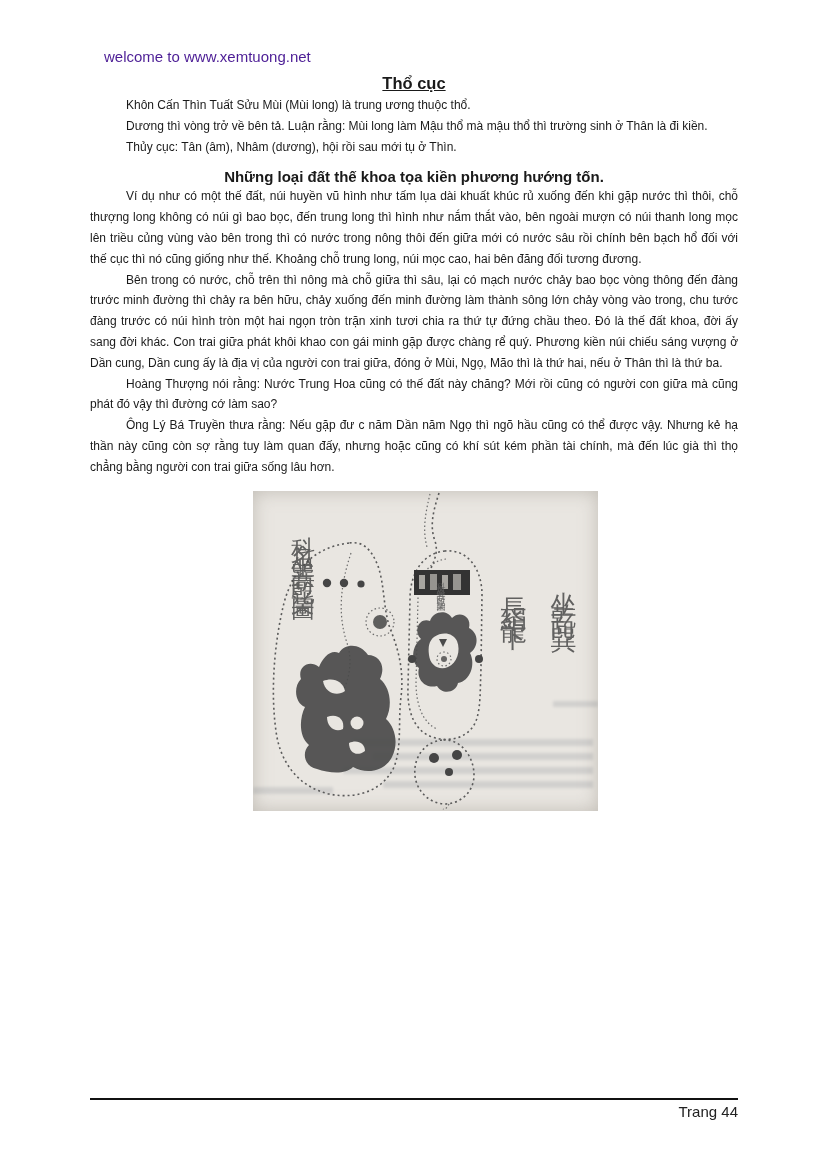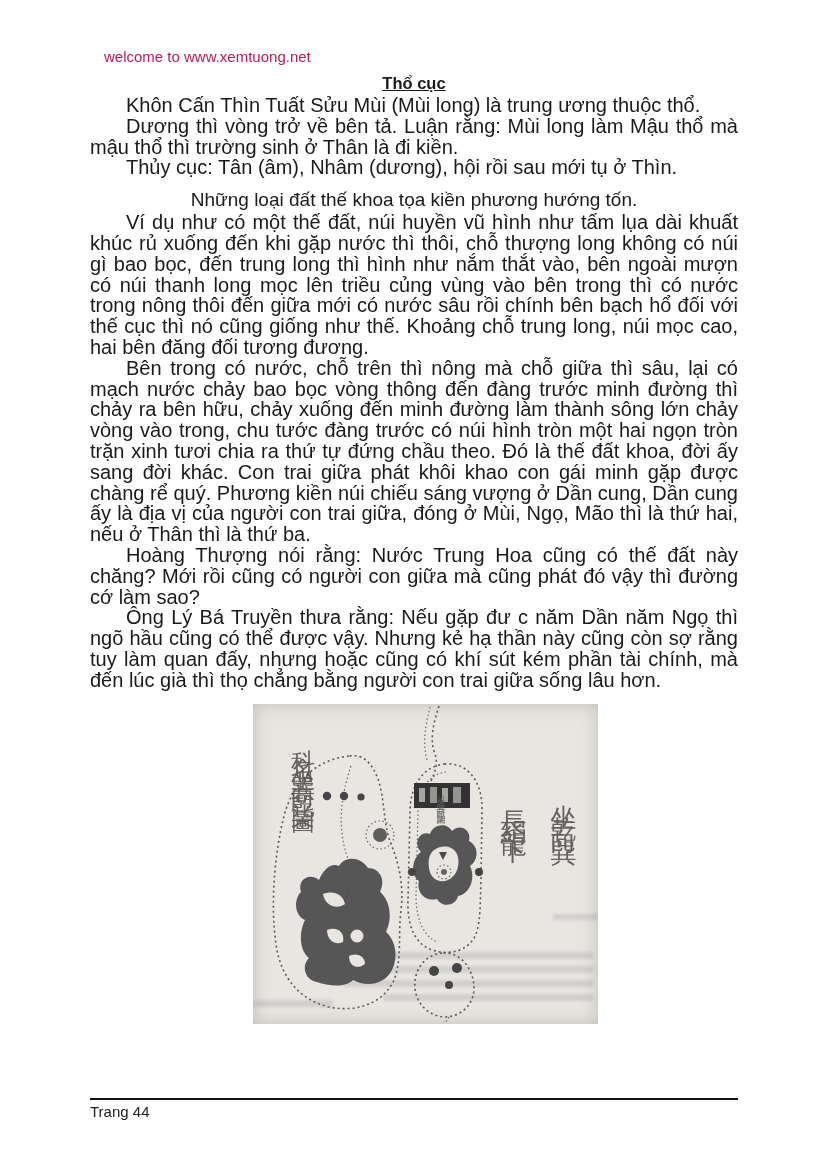--- a/index.html
+++ b/index.html
@@ -6,36 +6,36 @@
   .page{
     position:relative;
     width:826px;height:1169px;
     background:#ffffff;
     font-family:"Liberation Sans","DejaVu Sans",sans-serif;
     color:#1a1a1a;
     overflow:hidden;
   }
   .site-note{
     position:absolute;left:104px;top:48px;
-    font-size:15px;color:#be185d;
+    font-size:15px;color:#4c1d95;
   }
   .content{
     position:absolute;left:90px;top:74px;width:648px;
   }
   .doc-title{
     text-align:center;font-weight:bold;font-size:16.5px;
     margin:0 0 2px 0;
     text-decoration:underline;
   }
   .para{
-    margin:0;font-size:20px;line-height:20.8px;
+    margin:0;font-size:12px;line-height:20.8px;
     text-align:justify;text-indent:36px;
   }
   .section-heading{
-    text-align:center;font-weight:normal;font-size:19px;
+    text-align:center;font-weight:bold;font-size:15px;
     margin:11px 0 1px 0;
   }
   
   .figure{
     position:relative;
     margin:13px 0 0 163px;
     width:345px;height:320px;
     background:#e9e6e1;
     box-shadow:inset 0 0 18px rgba(160,155,145,.55);
   }
@@ -51,21 +51,21 @@
   .cap-small{left:181px;top:84px;font-size:9px;letter-spacing:3px;color:#5a5a5a;}
   .cap-right-inner{left:244px;top:86px;font-size:26px;letter-spacing:10px;}
   .cap-right-outer{left:294px;top:80px;font-size:26px;letter-spacing:12px;}
   
   .footer-divider{
     position:absolute;left:90px;top:1098px;width:648px;height:0;
     border-top:2px solid #111;
   }
   .footer-page{
     position:absolute;left:90px;top:1103px;width:648px;
-    font-size:15px;color:#222;
+    text-align:right;font-size:15px;color:#222;
   }
 </style>
 </head>
 <body>
 
 <div class="page">
 
   <div class="site-note">welcome to www.xemtuong.net</div>
 
   <div class="content">

